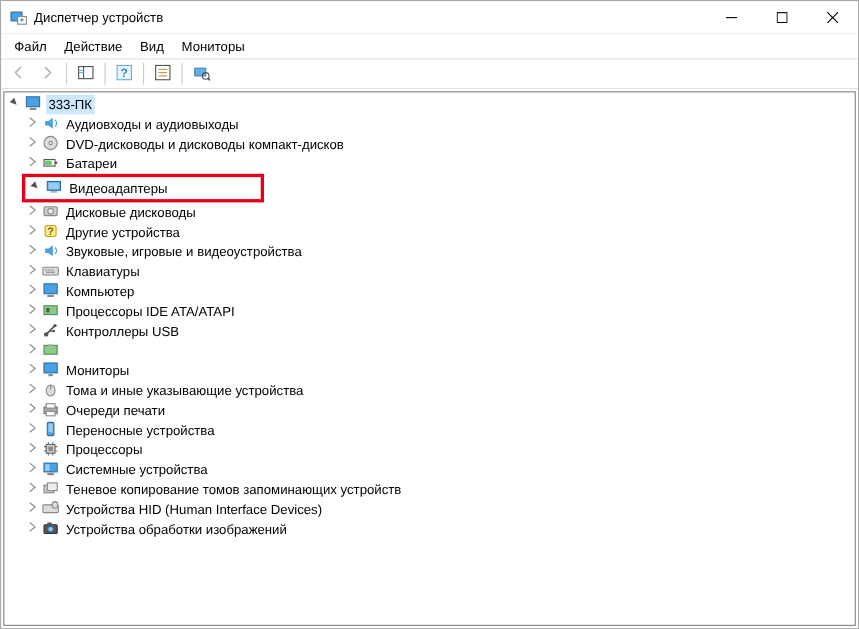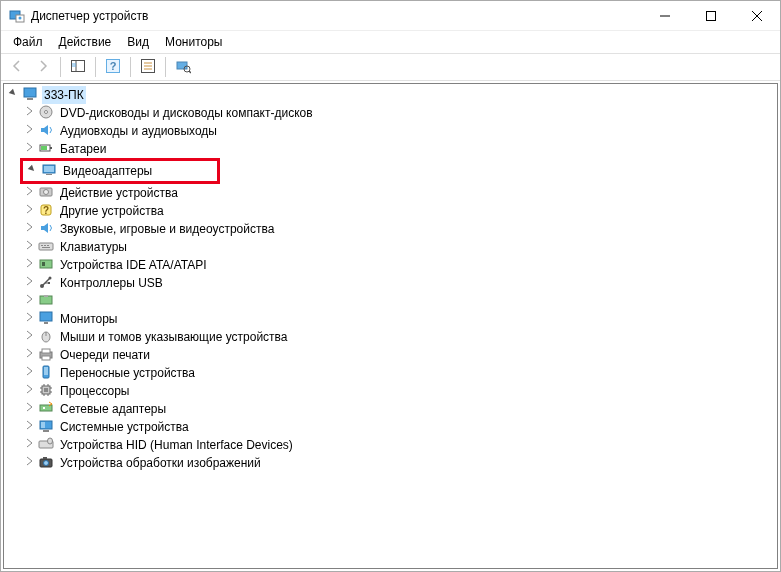--- a/index.html
+++ b/index.html
@@ -17,21 +17,21 @@
   .tbtn.disabled svg { opacity: 0.35; }
   .tsep { width: 1px; height: 20px; background: #ccc; margin: 0 3px; }
   .content { position: absolute; top: 82px; left: 2px; right: 2px; bottom: 2px; border: 1px solid #808080; overflow: hidden; background: #fff; }
   .tree { padding: 2px 0; font-size: 12px; line-height: 18px; height: 100%; overflow-y: scroll; overflow-x: hidden; }
   .node { display: flex; height: 18px; white-space: nowrap; }
   .expander { width: 14px; height: 14px; display: flex; align-items: center; justify-content: center; cursor: pointer; flex-shrink: 0; }
   .expander.none { visibility: hidden; }
   .nodeicon { width: 16px; height: 16px; margin: 0 4px 0 2px; flex-shrink: 0; display:flex; align-items:center; justify-content:center;}
   .nodelabel { padding: 0 2px; }
   .selected .nodelabel { background: #cce8ff; }
-  .highlight-box { border: 3px solid #e8001b; padding: 1px 0; margin-left: 16px; width: 200px; }
+  .highlight-box { border: 3px solid #e8001b; padding: 1px 0; margin-left: 16px; width: 220px; }
   .highlight-box .node { margin-left: -16px; }
   .ind0 { padding-left: 2px; }
   .ind1 { padding-left: 18px; }
   .ind2 { padding-left: 34px; }
   
   .tree::-webkit-scrollbar { width: 17px; }
   .tree::-webkit-scrollbar-track { background: #f0f0f0; }
   .tree::-webkit-scrollbar-thumb { background: #cdcdcd; border: 1px solid #f0f0f0; }
   .tree::-webkit-scrollbar-button { background: #f0f0f0; height: 17px; display:block;}
 </style>
@@ -139,40 +139,40 @@
     </div>
 
     <div class="node ind1">
       <span class="expander">
           <svg width="10" height="10">
             <path d="M3 1 L8 5 L3 9" fill="none" stroke="#888"></path>
           </svg>
         </span>
       <span class="nodeicon">
           <svg width="16" height="16">
+            <path d="M3 6 L6 6 L10 3 L10 13 L6 10 L3 10 Z" fill="#4aa0e0"></path>
+            <path d="M12 5 Q15 8 12 11" fill="none" stroke="#4aa0e0"></path>
+          </svg>
+        </span>
+      <span class="nodelabel">Аудиовходы и аудиовыходы</span>
+    </div>
+
+    <div class="node ind1">
+      <span class="expander">
+          <svg width="10" height="10">
+            <path d="M3 1 L8 5 L3 9" fill="none" stroke="#888"></path>
+          </svg>
+        </span>
+      <span class="nodeicon">
+          <svg width="16" height="16">
             <circle cx="8" cy="8" r="6" fill="#ddd" stroke="#888"></circle>
             <circle cx="8" cy="8" r="1.5" fill="#fff" stroke="#888"></circle>
           </svg>
         </span>
       <span class="nodelabel">DVD-дисководы и дисководы компакт-дисков</span>
-    </div>
-
-    <div class="node ind1">
-      <span class="expander">
-          <svg width="10" height="10">
-            <path d="M3 1 L8 5 L3 9" fill="none" stroke="#888"></path>
-          </svg>
-        </span>
-      <span class="nodeicon">
-          <svg width="16" height="16">
-            <path d="M3 6 L6 6 L10 3 L10 13 L6 10 L3 10 Z" fill="#4aa0e0"></path>
-            <path d="M12 5 Q15 8 12 11" fill="none" stroke="#4aa0e0"></path>
-          </svg>
-        </span>
-      <span class="nodelabel">Аудиовходы и аудиовыходы</span>
     </div>
 
     <div class="node ind1">
       <span class="expander">
           <svg width="10" height="10">
             <path d="M3 1 L8 5 L3 9" fill="none" stroke="#888"></path>
           </svg>
         </span>
       <span class="nodeicon">
           <svg width="16" height="16">
@@ -207,21 +207,21 @@
           <svg width="10" height="10">
             <path d="M3 1 L8 5 L3 9" fill="none" stroke="#888"></path>
           </svg>
         </span>
       <span class="nodeicon">
           <svg width="16" height="16">
             <rect x="2" y="4" width="12" height="8" rx="1" fill="#ccc" stroke="#888"></rect>
             <circle cx="8" cy="8" r="2.5" fill="#eee" stroke="#888"></circle>
           </svg>
         </span>
-      <span class="nodelabel">Действие устройства</span>
+      <span class="nodelabel">Дисковые дисководы</span>
     </div>
 
     <div class="node ind1">
       <span class="expander">
           <svg width="10" height="10">
             <path d="M3 1 L8 5 L3 9" fill="none" stroke="#888"></path>
           </svg>
         </span>
       <span class="nodeicon">
           <svg width="16" height="16">
@@ -258,34 +258,48 @@
             <rect x="1" y="5" width="14" height="7" rx="1" fill="#ddd" stroke="#888"></rect>
             <rect x="3" y="7" width="2" height="1" fill="#888"></rect>
             <rect x="6" y="7" width="2" height="1" fill="#888"></rect>
             <rect x="9" y="7" width="2" height="1" fill="#888"></rect>
             <rect x="4" y="9" width="8" height="1" fill="#888"></rect>
           </svg>
         </span>
       <span class="nodelabel">Клавиатуры</span>
     </div>
 
+    <div class="node ind1">
+      <span class="expander">
+          <svg width="10" height="10">
+            <path d="M3 1 L8 5 L3 9" fill="none" stroke="#888"></path>
+          </svg>
+        </span>
+      <span class="nodeicon">
+          <svg width="16" height="16">
+            <rect x="2" y="2" width="12" height="9" fill="#4aa0e0" stroke="#2a70a8"></rect>
+            <rect x="5" y="12" width="6" height="2" fill="#888"></rect>
+          </svg>
+        </span>
+      <span class="nodelabel">Компьютер</span>
+    </div>
 
     <div class="node ind1">
       <span class="expander">
           <svg width="10" height="10">
             <path d="M3 1 L8 5 L3 9" fill="none" stroke="#888"></path>
           </svg>
         </span>
       <span class="nodeicon">
           <svg width="16" height="16">
             <rect x="2" y="4" width="12" height="8" fill="#8c8" stroke="#585"></rect>
             <rect x="4" y="6" width="3" height="4" fill="#464"></rect>
           </svg>
         </span>
-      <span class="nodelabel">Устройства IDE ATA/ATAPI</span>
+      <span class="nodelabel">Процессоры IDE ATA/ATAPI</span>
     </div>
 
     <div class="node ind1">
       <span class="expander">
           <svg width="10" height="10">
             <path d="M3 1 L8 5 L3 9" fill="none" stroke="#888"></path>
           </svg>
         </span>
       <span class="nodeicon">
           <svg width="16" height="16">
@@ -333,21 +347,21 @@
           <svg width="10" height="10">
             <path d="M3 1 L8 5 L3 9" fill="none" stroke="#888"></path>
           </svg>
         </span>
       <span class="nodeicon">
           <svg width="16" height="16">
             <ellipse cx="8" cy="9" rx="4" ry="5" fill="#ddd" stroke="#888"></ellipse>
             <line x1="8" y1="4" x2="8" y2="8" stroke="#888"></line>
           </svg>
         </span>
-      <span class="nodelabel">Мыши и томов указывающие устройства</span>
+      <span class="nodelabel">Тома и иные указывающие устройства</span>
     </div>
 
     <div class="node ind1">
       <span class="expander">
           <svg width="10" height="10">
             <path d="M3 1 L8 5 L3 9" fill="none" stroke="#888"></path>
           </svg>
         </span>
       <span class="nodeicon">
           <svg width="16" height="16">
@@ -391,52 +405,51 @@
             <line x1="12" y1="10" x2="14" y2="10" stroke="#666"></line>
             <line x1="6" y1="2" x2="6" y2="4" stroke="#666"></line>
             <line x1="10" y1="2" x2="10" y2="4" stroke="#666"></line>
             <line x1="6" y1="12" x2="6" y2="14" stroke="#666"></line>
             <line x1="10" y1="12" x2="10" y2="14" stroke="#666"></line>
           </svg>
         </span>
       <span class="nodelabel">Процессоры</span>
     </div>
 
-    <div class="node ind1">
-      <span class="expander">
-          <svg width="10" height="10">
-            <path d="M3 1 L8 5 L3 9" fill="none" stroke="#888"></path>
-          </svg>
-        </span>
-      <span class="nodeicon">
-          <svg width="16" height="16">
-            <rect x="2" y="5" width="12" height="6" fill="#8c8" stroke="#585"></rect>
-            <rect x="5" y="7" width="2" height="2" fill="#fff"></rect>
-            <path d="M11 2 L14 4 L11 6" fill="none" stroke="#e80"></path>
-          </svg>
-        </span>
-      <span class="nodelabel">Сетевые адаптеры</span>
-    </div>
 
     <div class="node ind1">
       <span class="expander">
           <svg width="10" height="10">
             <path d="M3 1 L8 5 L3 9" fill="none" stroke="#888"></path>
           </svg>
         </span>
       <span class="nodeicon">
           <svg width="16" height="16">
             <rect x="2" y="3" width="12" height="8" fill="#4aa0e0" stroke="#2a70a8"></rect>
             <rect x="3" y="4" width="4" height="6" fill="#99ccf0"></rect>
             <rect x="5" y="12" width="6" height="2" fill="#888"></rect>
           </svg>
         </span>
       <span class="nodelabel">Системные устройства</span>
     </div>
 
+    <div class="node ind1">
+      <span class="expander">
+          <svg width="10" height="10">
+            <path d="M3 1 L8 5 L3 9" fill="none" stroke="#888"></path>
+          </svg>
+        </span>
+      <span class="nodeicon">
+          <svg width="16" height="16">
+            <rect x="2" y="5" width="9" height="7" fill="#ccc" stroke="#888"></rect>
+            <rect x="5" y="3" width="9" height="7" fill="#eee" stroke="#888"></rect>
+          </svg>
+        </span>
+      <span class="nodelabel">Теневое копирование томов запоминающих устройств</span>
+    </div>
 
 
     <div class="node ind1">
       <span class="expander">
           <svg width="10" height="10">
             <path d="M3 1 L8 5 L3 9" fill="none" stroke="#888"></path>
           </svg>
         </span>
       <span class="nodeicon">
           <svg width="16" height="16">

